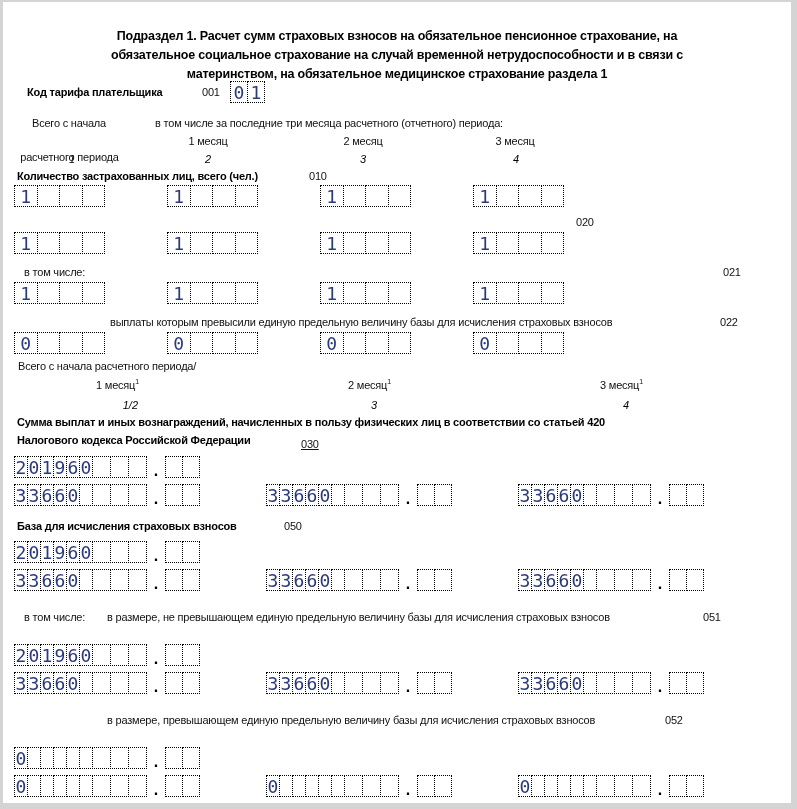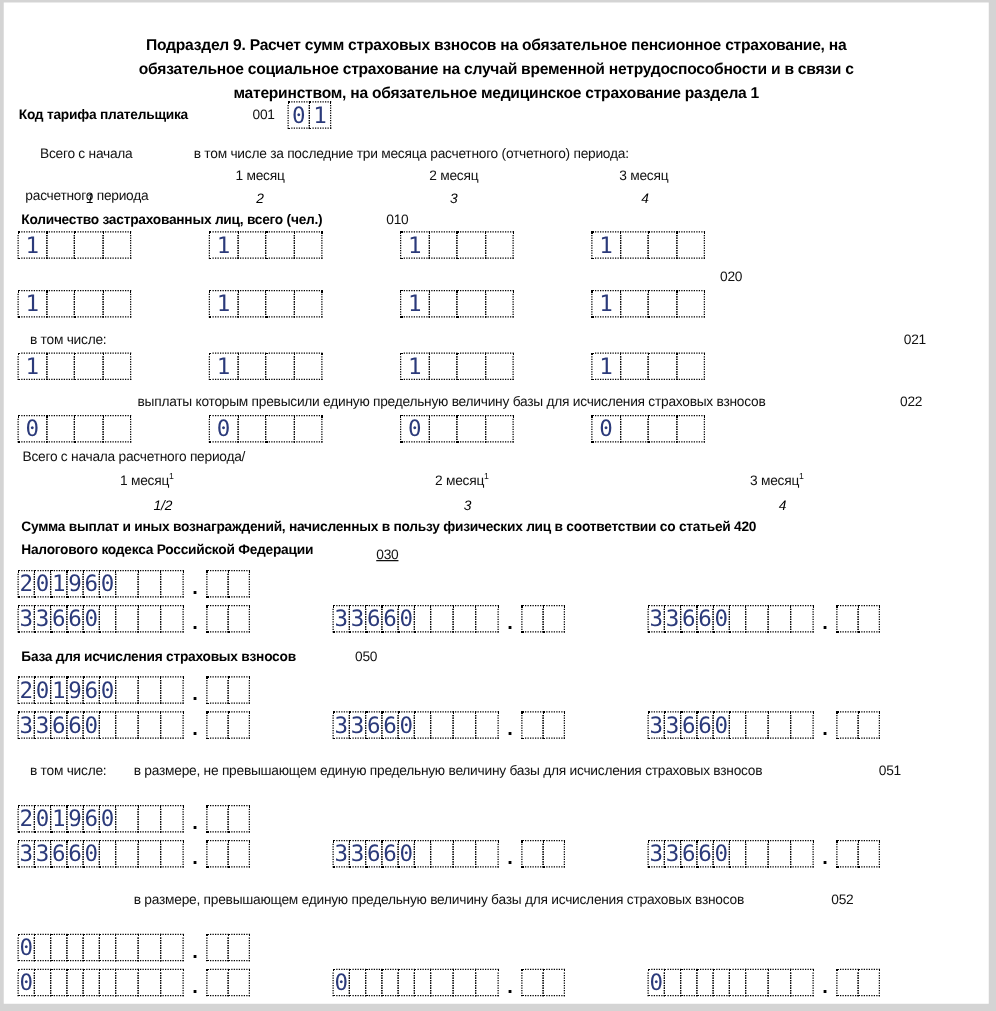--- a/index.html
+++ b/index.html
@@ -31,26 +31,26 @@
   .dot {
     width: 18px; height: 22px; text-align: center; font-size: 16px; line-height: 30px; font-weight: bold;
   }
 </style>
 </head>
 <body>
 
 <div class="page">
 
   <div class="title">
-    <div>Подраздел 9. Расчет сумм страховых взносов на обязательное пенсионное страхование, на</div>
+    <div>Подраздел 1. Расчет сумм страховых взносов на обязательное пенсионное страхование, на</div>
     <div>обязательное социальное страхование на случай временной нетрудоспособности и в связи с</div>
     <div>материнством, на обязательное медицинское страхование раздела 1</div>
   </div>
 
-  <div class="abs lbl-b" style="left:12px;top:84px;">Код тарифа плательщика</div>
+  <div class="abs lbl-b" style="left:24px;top:84px;">Код тарифа плательщика</div>
   <div class="abs small" style="left:199px;top:84px;">001</div>
   <div class="field" style="left:227px;top:79px;">
     <div class="cell">0</div>
     <div class="cell">1</div>
   </div>
 
   <div class="abs small" style="left:16px;top:115px;width:100px;text-align:center;">Всего с начала</div>
   <div class="abs small" style="left:14px;top:149px;width:105px;text-align:center;">расчетного периода</div>
   <div class="abs small" style="left:152px;top:115px;">в том числе за последние три месяца расчетного (отчетного) периода:</div>
   <div class="abs small" style="left:160px;top:133px;width:90px;text-align:center;">1 месяц</div>

